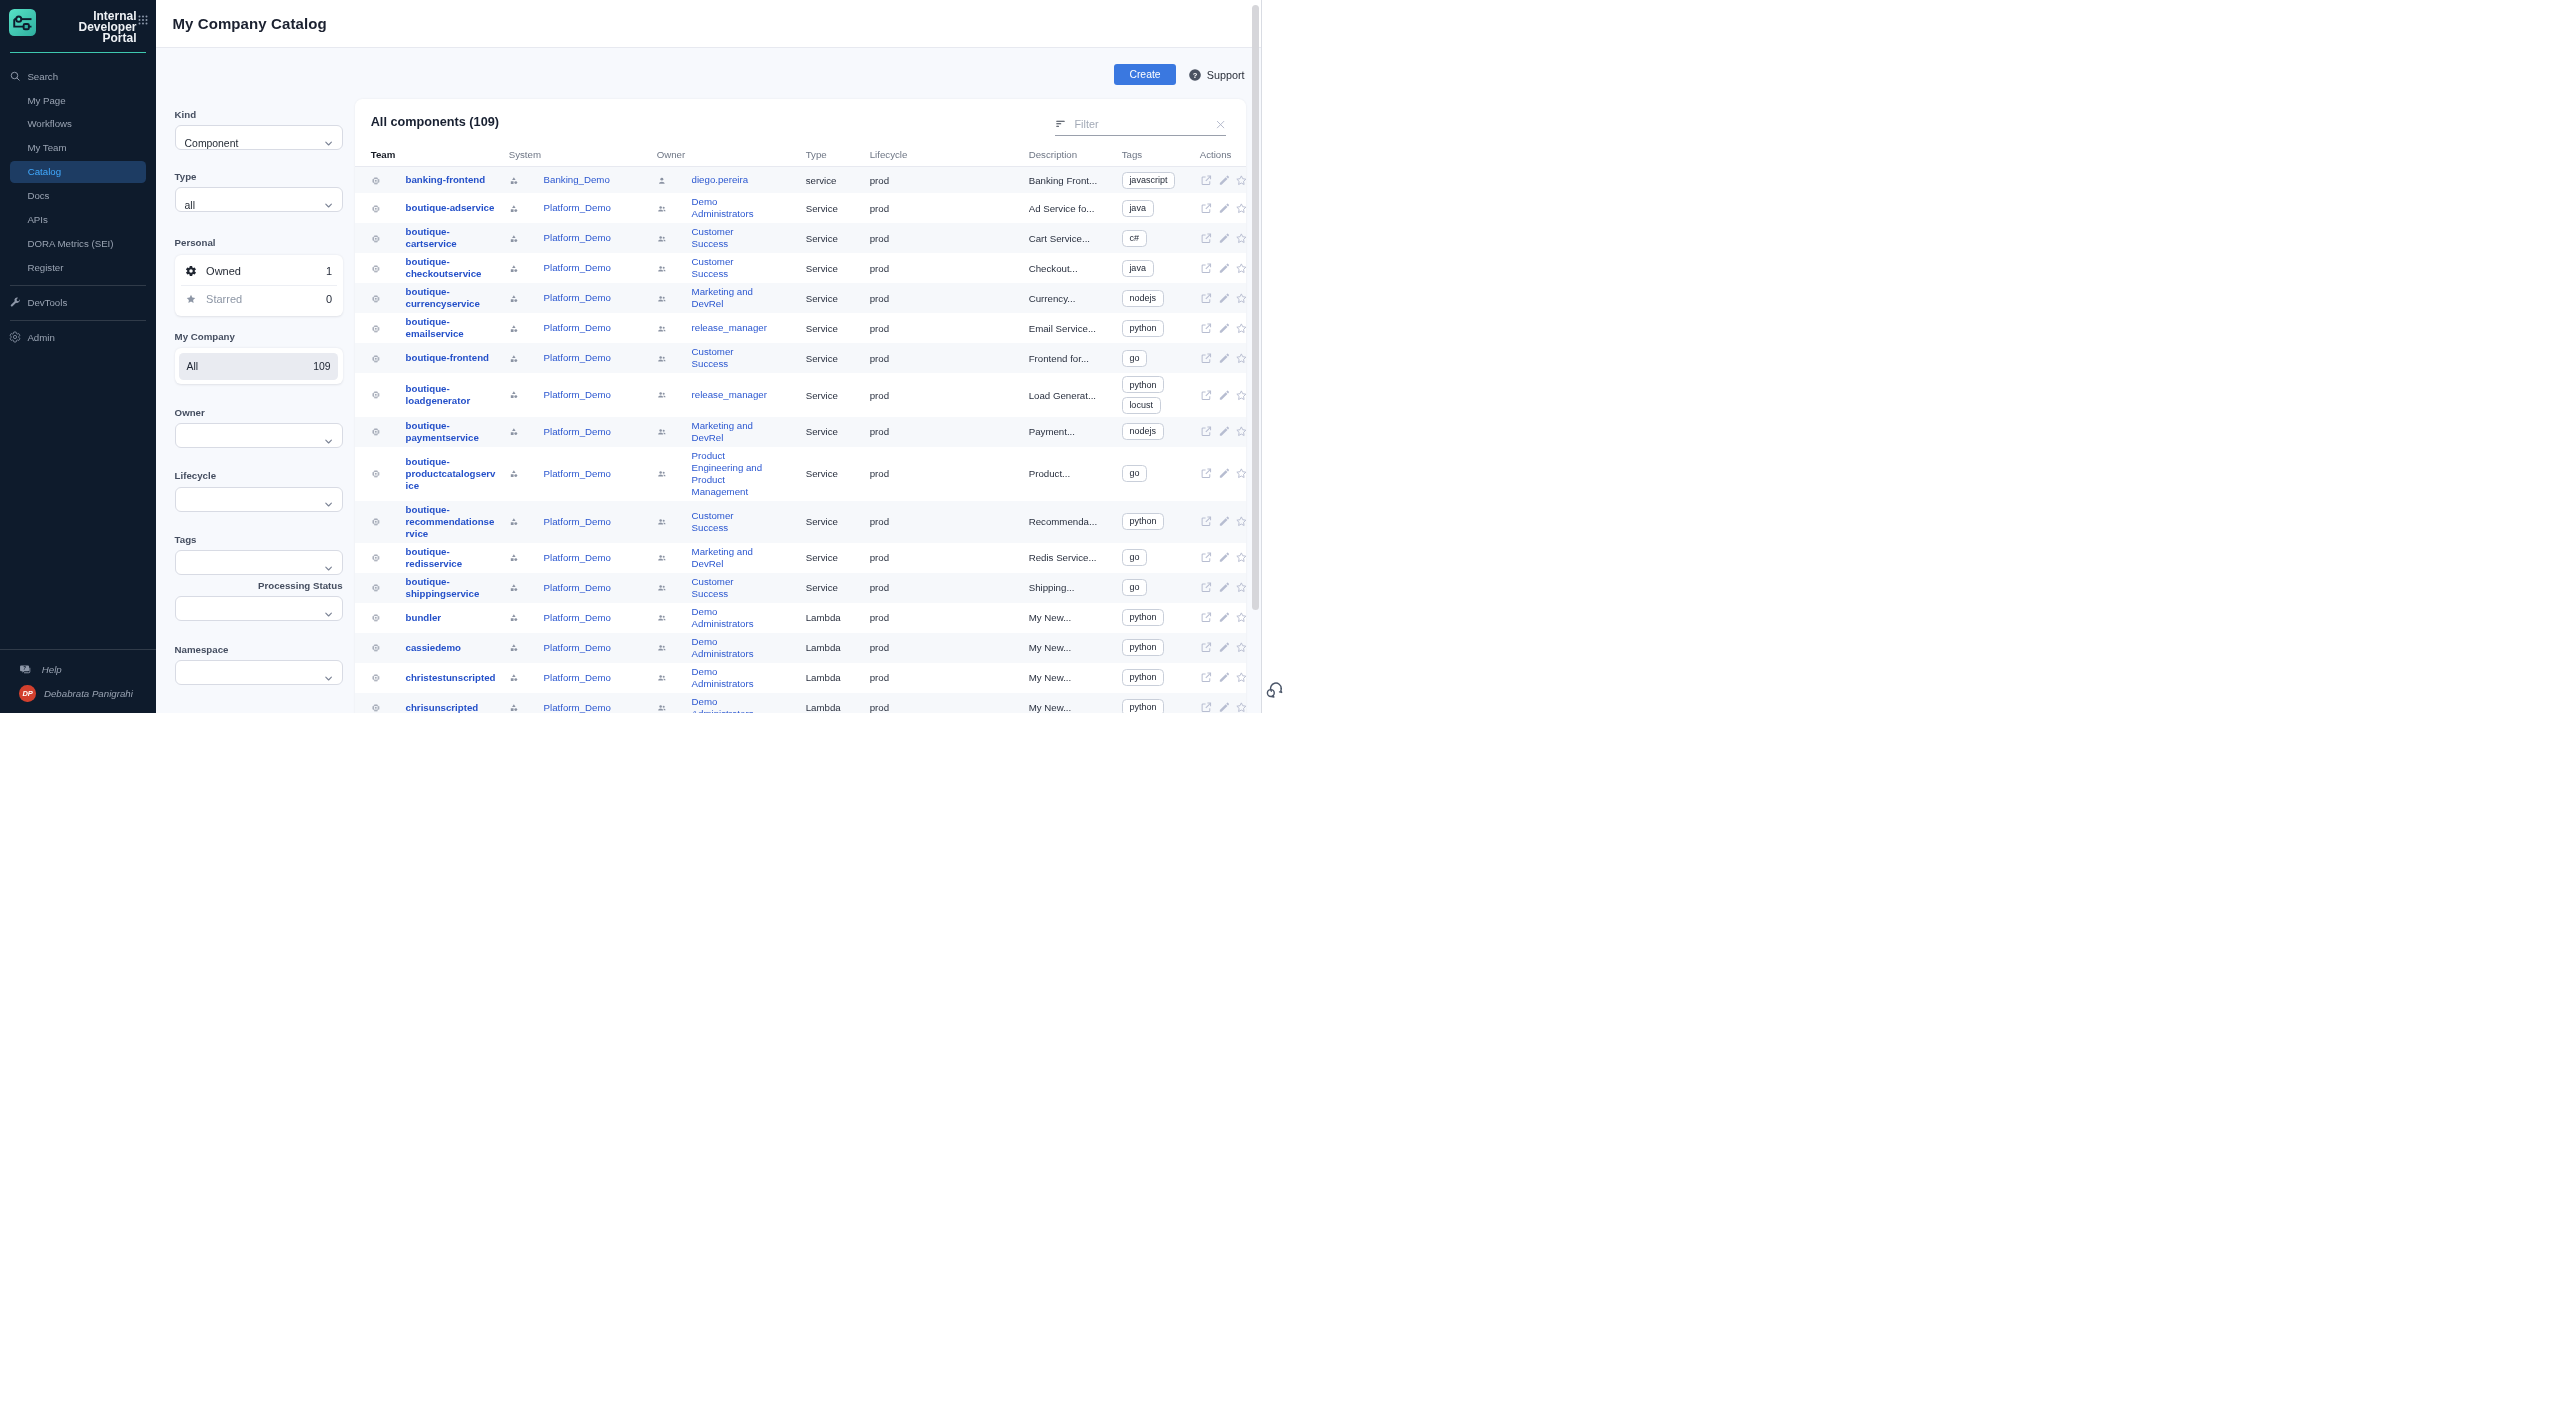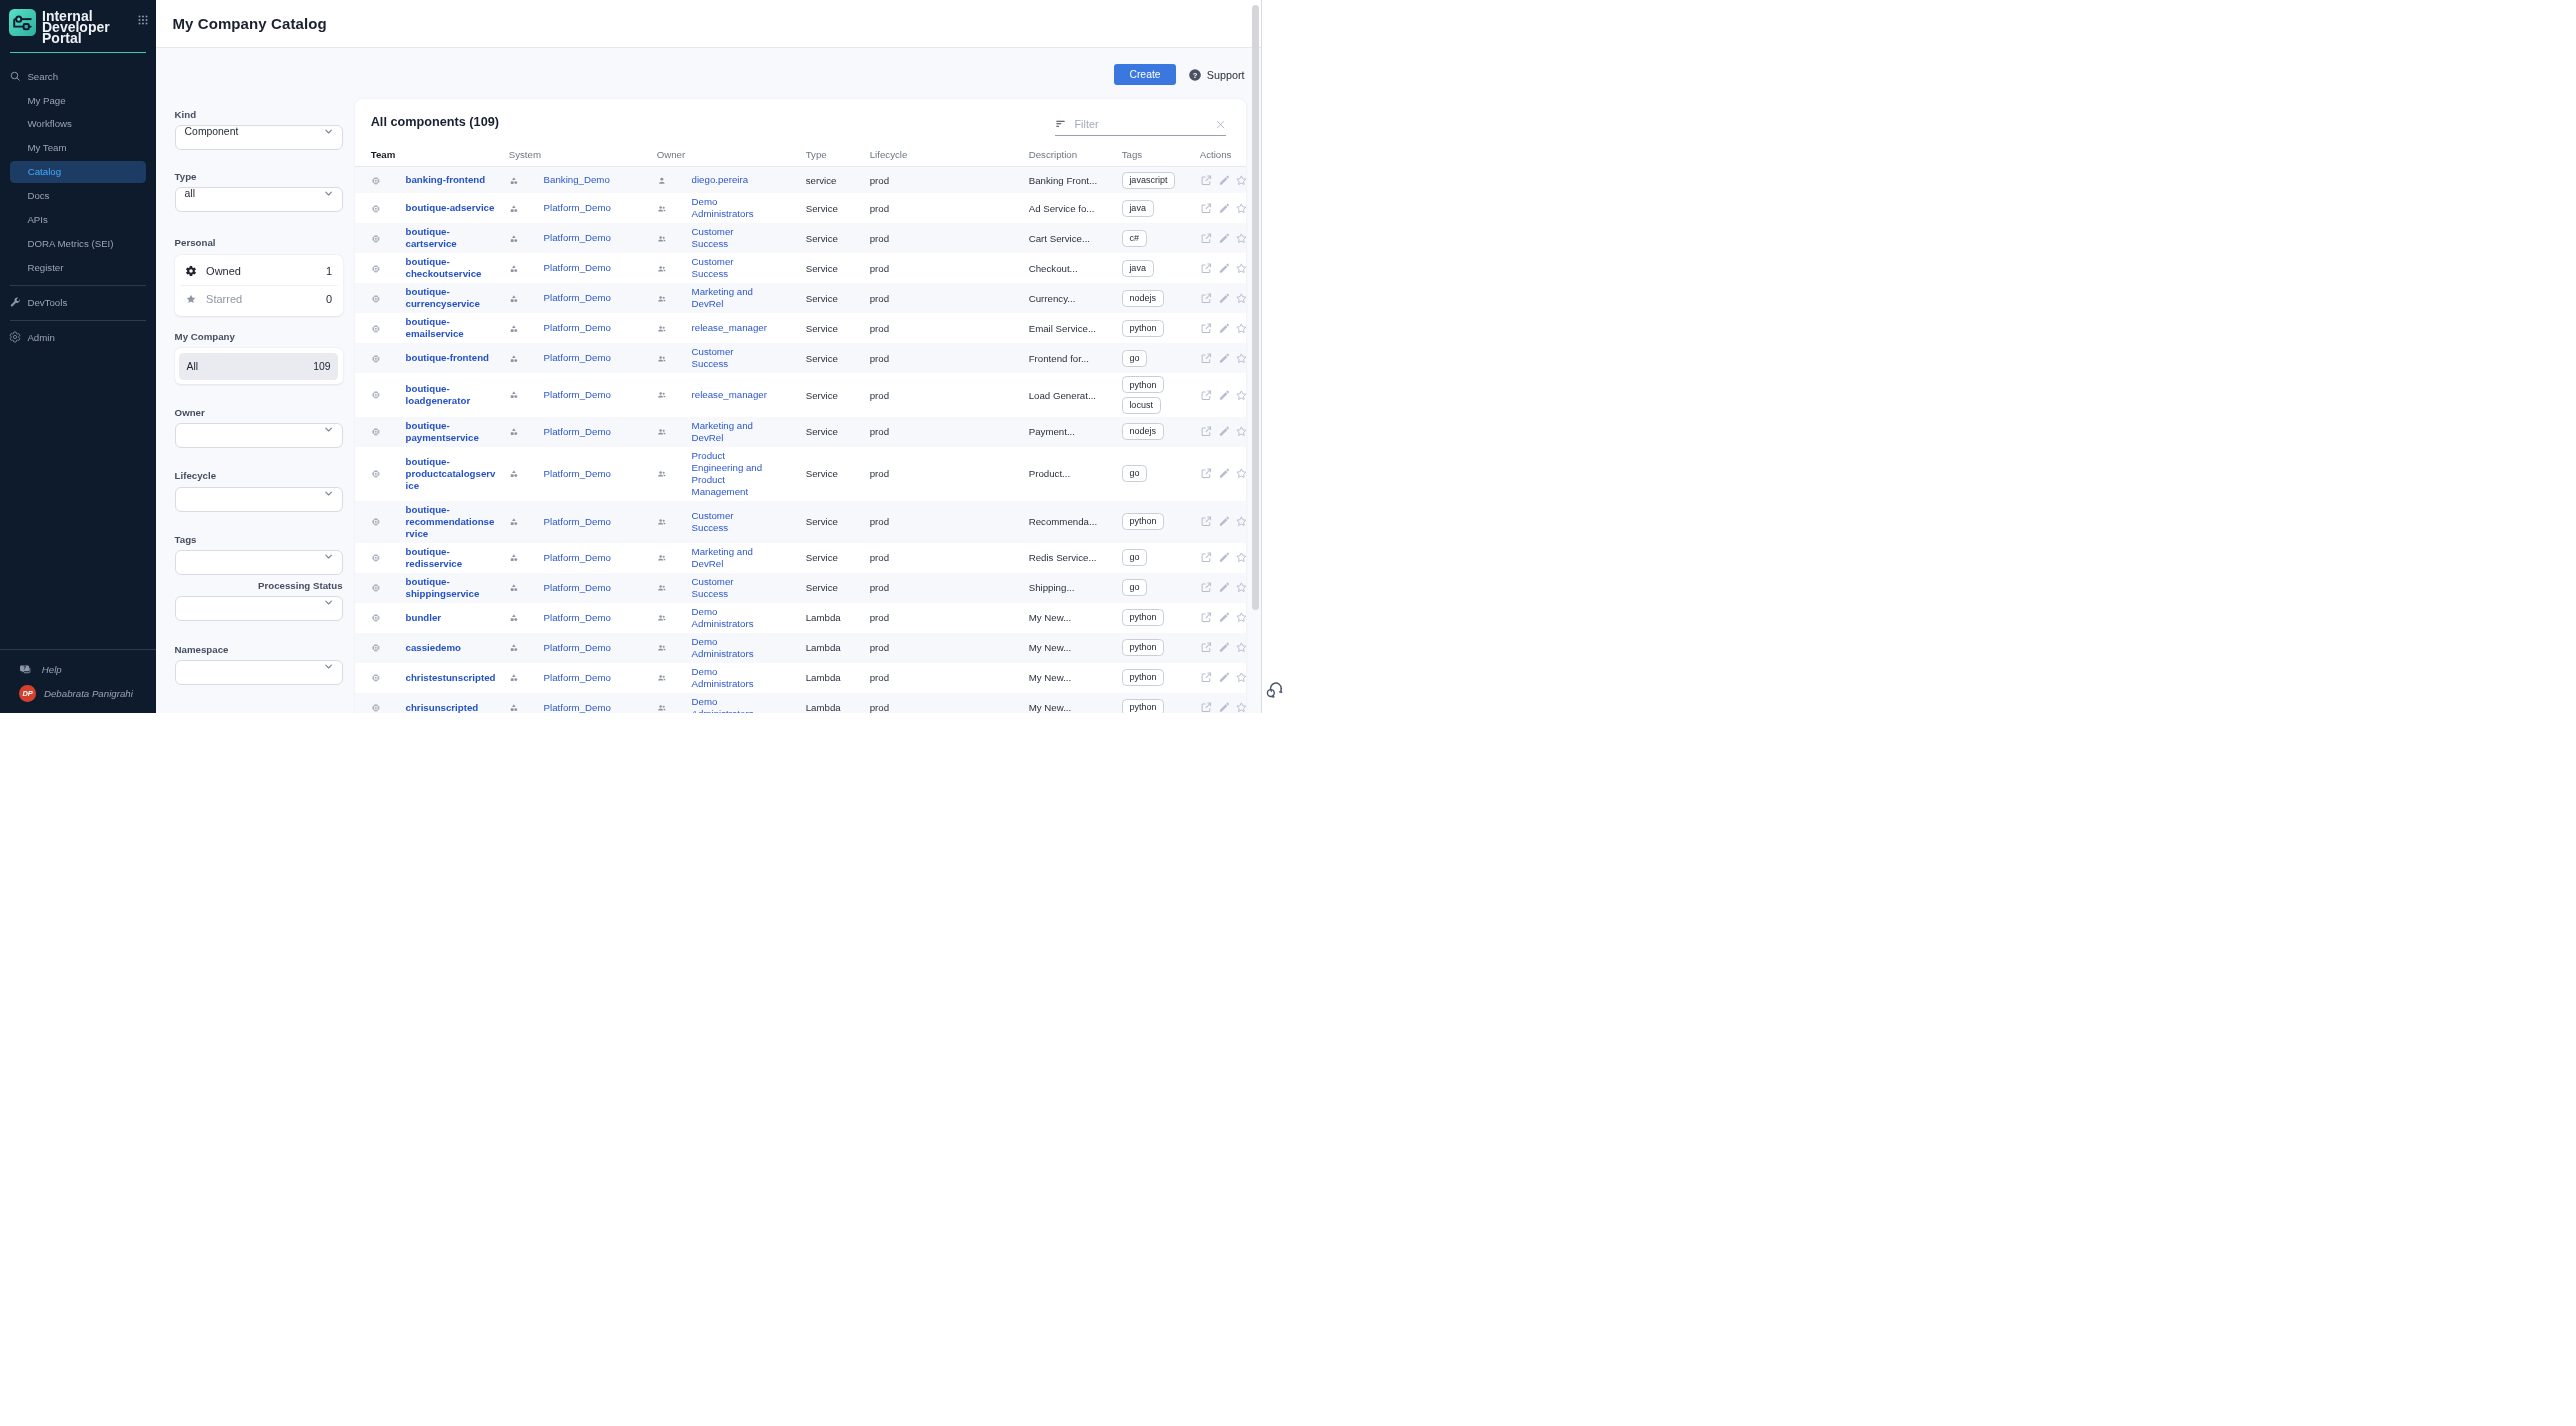--- a/index.html
+++ b/index.html
@@ -3,21 +3,21 @@
 <meta charset="utf-8">
 <style>
   * { margin:0; padding:0; box-sizing:border-box; }
   html,body { width:1288px; height:713px; overflow:hidden; font-family:"Liberation Sans",sans-serif; background:#fff; }
   .stage { position:relative; width:1288px; height:713px; overflow:hidden; }
 
   
   .sidebar { position:absolute; left:0; top:0; bottom:0; width:156px; background:#0e1b2c; color:#9aa4b3; display:flex; flex-direction:column; z-index:5; }
   .brand { display:flex; align-items:flex-start; padding:9px 7.5px 0 9px; }
   .brand-logo { width:27px; height:27px; flex:0 0 27px; }
-  .brand-title { flex:1; margin-left:6px; font-size:14px; font-weight:700; color:#eef1f5; line-height:11.2px; padding-top:1.5px; }
+  .brand-title { flex:1; margin-left:19px; font-size:12px; font-weight:700; color:#eef1f5; line-height:11.2px; padding-top:1.5px;text-align:right; }
   .grid-icon { width:12px; height:12px; color:#8d99ab; margin-top:4.5px; cursor:pointer; }
   .brand-rule { height:1.5px; background:#3ec9b0; margin:7.5px 10.4px 0 10.4px; }
   .nav { margin-top:10.4px; }
   .nav-item { position:relative; display:flex; align-items:center; height:22.4px; margin:1.5px 10.4px; padding-left:17px; font-size:9.7px; color:#9aa4b3; border-radius:4.5px; cursor:pointer; white-space:nowrap; }
   .nav-item .nico { position:absolute; left:-1.5px; top:50%; transform:translateY(-50%); width:12px; height:12px; color:#8d97a8; }
   .nav-item.active { background:#1d3c63; color:#41aaff; margin:1.5px 9.7px; padding-left:18px; }
   .nav-div { height:0.7px; background:rgba(255,255,255,.14); margin:6px 10.4px; }
   .side-spacer { flex:1; }
   .side-foot { border-top:0.7px solid rgba(255,255,255,.14); padding:7.5px 0 7.5px 0; }
   .foot-item { display:flex; align-items:center; height:24px; padding-left:19.4px; font-size:9.7px; color:#9aa4b3; cursor:pointer;font-style:italic; }
@@ -30,21 +30,21 @@
   .page-title { font-size:15px; font-weight:700; color:#1b2130; letter-spacing:0.1px; }
   .actions-bar { position:absolute; top:64px; right:16.4px; display:flex; align-items:center; gap:12px; }
   .btn-create { background:#3a78e0; color:#fff; border:none; border-radius:3px; font-size:10.4px; font-family:inherit; padding:5.2px 15px; cursor:pointer; }
   .support { display:flex; align-items:center; gap:5.2px; font-size:10.8px; color:#2a2f3a; cursor:pointer; }
   .qicon { width:14px; height:14px; }
 
   
   .filters { position:absolute; left:18.6px; top:104px; width:168px; }
   .f-label { font-size:9.7px; font-weight:700; color:#454e60; margin-top:21px; }
   .f-label.first { margin-top:4.5px; }
-  .f-select { margin-top:5.2px; height:25px; background:#fff; border:0.7px solid #d8dbe4; border-radius:6px; display:flex; align-items:flex-start; padding:0 7.5px 0 9px; font-size:10.4px; color:#1f2630; cursor:pointer; }
+  .f-select { margin-top:5.2px; height:25px; background:#fff; border:0.7px solid #d8dbe4; border-radius:6px; display:flex; align-items:flex-end; padding:0 7.5px 0 9px; font-size:10.4px; color:#1f2630; cursor:pointer; }
   .f-select .grow { flex:1; }
   .chev { width:11.2px; height:11.2px; color:#7a8294; }
   .f-card { margin-top:6.7px; background:#fff; border-radius:6px; box-shadow:0 0.7px 2.2px rgba(16,24,40,.1); padding:3px 6px; }
   .p-row { display:flex; align-items:center; height:27.6px; font-size:11px; color:#1f2530; padding:0 4.5px; cursor:pointer; }
   .p-row + .p-row { border-top:0.7px solid #edeff4; }
   .p-row .pico { width:12px; height:12px; margin-right:9px; color:#1f2530; }
   .p-row.muted, .p-row.muted .pico { color:#8d96a5; }
   .p-row .cnt { margin-left:auto; color:#262d3b; }
   .sel-row { display:flex; align-items:center; height:27px; background:#e9ebf1; border-radius:4.5px; font-size:10.4px; color:#202735; padding:0 7.5px; cursor:pointer; }
   .sel-row .cnt { margin-left:auto; }

